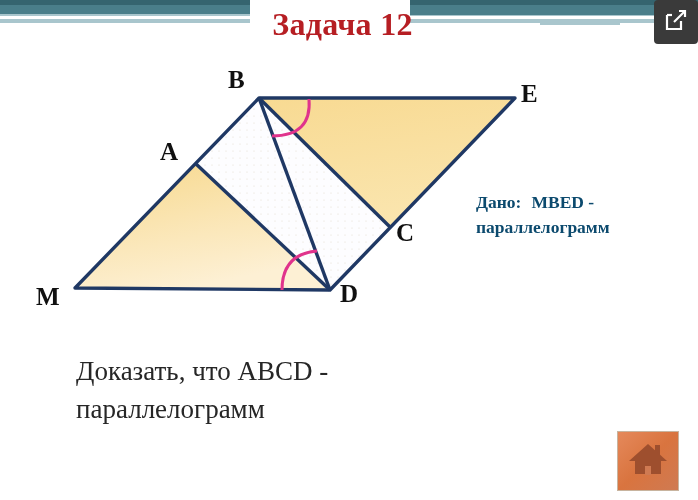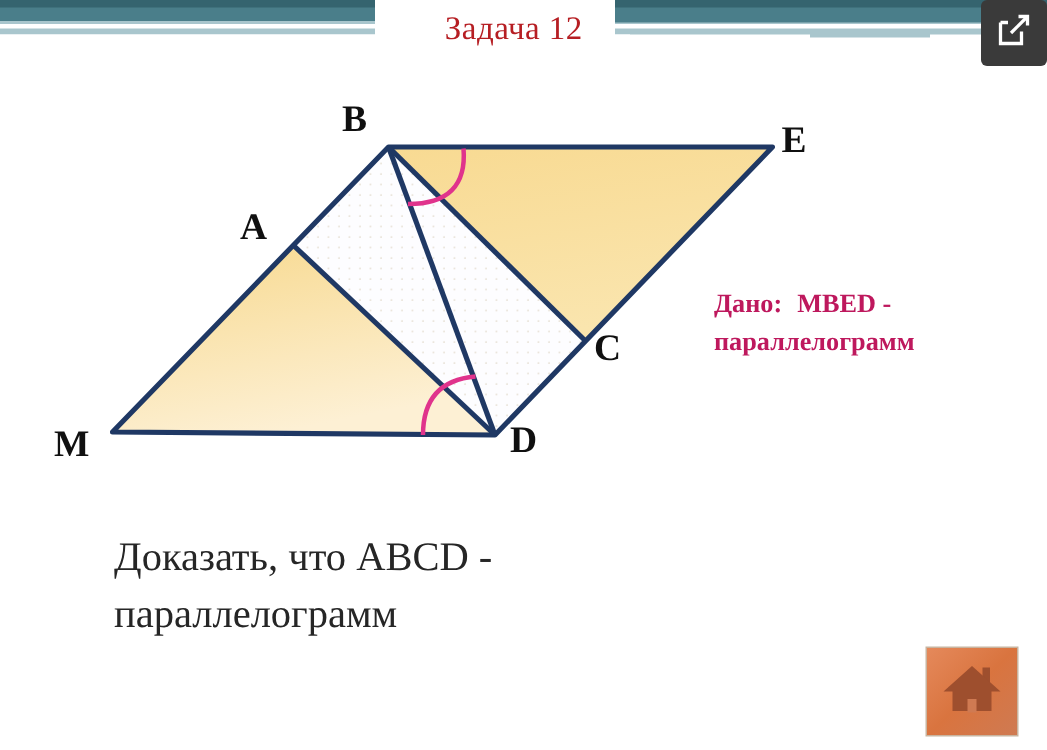--- a/index.html
+++ b/index.html
@@ -83,22 +83,22 @@
     background: #ffffff;
   }
 
   
   #slide-title {
     position: absolute;
     left: 0;
     top: 6px;
     width: 685px;
     text-align: center;
-    font-size: 22px;
-    font-weight: normal;
+    font-size: 32px;
+    font-weight: bold;
     color: #b61e23;
     letter-spacing: 0.3px;
     font-family: "Liberation Serif", "DejaVu Serif", serif;
     z-index: 6;
   }
 
   
   #edit-icon-button {
     position: absolute;
     right: 0;
@@ -133,21 +133,21 @@
 
   
   #given-block {
     position: absolute;
     left: 476px;
     top: 190px;
     width: 222px;
     font-family: "Liberation Serif", "DejaVu Serif", serif;
     font-weight: bold;
     font-size: 17.5px;
-    color: #be185d;
+    color: #0c4a6e;
     line-height: 1.45;
   }
   #given-line1 .given-label { margin-right: 10px; }
   #prove-block {
     position: absolute;
     left: 76px;
     top: 352px;
     width: 420px;
     font-family: "Liberation Serif", "DejaVu Serif", serif;
     font-size: 27px;

